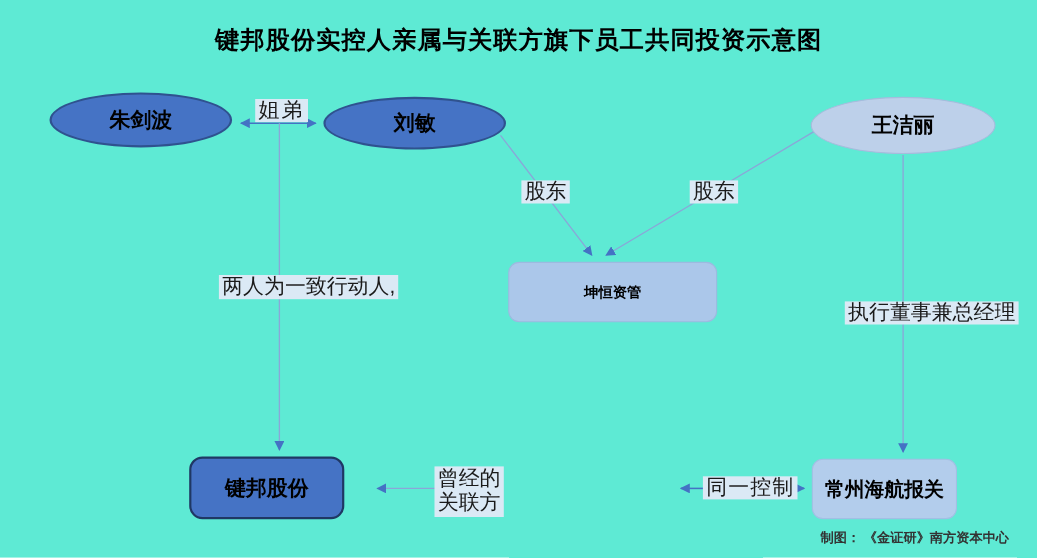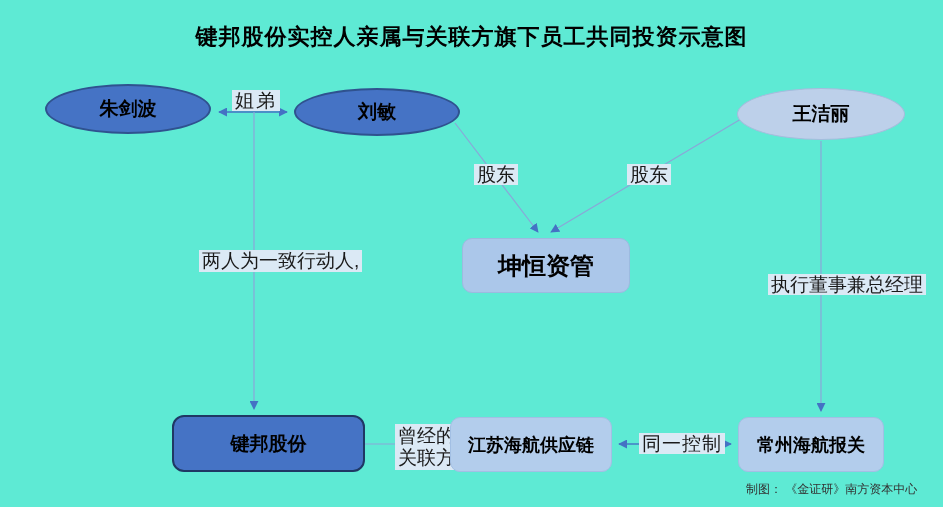--- a/index.html
+++ b/index.html
@@ -12,37 +12,37 @@
     font-size:22px;font-weight:bold;color:#000;letter-spacing:1px;
   }
   svg.edges{position:absolute;left:0;top:0;pointer-events:none;}
   .node{
     position:absolute;display:flex;align-items:center;justify-content:center;
     font-weight:bold;color:#000;box-sizing:border-box;text-align:left;font-family:Liberation Serif, serif;
   }
   .n-zhu{left:45px;top:84px;width:166px;height:50px;background:#4573C5;border:2px solid #2F528F;border-radius:50%;font-size:19px;}
   .n-liu{left:294px;top:88px;width:166px;height:48px;background:#4573C5;border:2px solid #2F528F;border-radius:50%;font-size:19px;}
   .n-wang{left:737px;top:88px;width:168px;height:52px;background:#BDD0EA;border:1px solid #A6BCDD;border-radius:50%;font-size:19px;}
-  .n-kun{left:462px;top:238px;width:168px;height:55px;background:#ABC7EA;border:1px solid #9CBAE0;border-radius:10px;font-size:24px;}
-  .n-jianbang{left:172px;top:415px;width:193px;height:57px;background:#4573C5;border:2px solid #1F3864;border-radius:12px;font-size:19px;}
+  .n-kun{left:462px;top:238px;width:190px;height:55px;background:#ABC7EA;border:1px solid #9CBAE0;border-radius:10px;font-size:13px;}
+  .n-jianbang{left:172px;top:415px;width:141px;height:57px;background:#4573C5;border:2px solid #1F3864;border-radius:12px;font-size:19px;}
   .n-jiangsu{left:450px;top:417px;width:162px;height:55px;background:#B3CDEC;border:1px solid #A2BFE4;border-radius:10px;font-size:18px;}
-  .n-changzhou{left:738px;top:417px;width:146px;height:55px;background:#B3CDEC;border:1px solid #A2BFE4;border-radius:10px;font-size:18px;}
+  .n-changzhou{left:738px;top:417px;width:132px;height:55px;background:#B3CDEC;border:1px solid #A2BFE4;border-radius:10px;font-size:18px;}
   .elabel{
     position:absolute;font-size:19px;color:#1a1a1a;background:#DBE9F5;
     padding:1px 3px;line-height:19px;white-space:nowrap;
   }
   .l-sibling{left:232px;top:90px;letter-spacing:2px;}
   .l-sh-left{left:474px;top:164px;}
   .l-sh-right{left:627px;top:164px;}
   .l-concert{left:199px;top:250px;line-height:20px;}
   .l-exec{left:768px;top:274px;}
   .l-same{left:639px;top:433px;letter-spacing:1px;text-align:center;}
   .l-former{left:367px;top:424px;line-height:22px;margin-left:28px;}
   .elabel .row{display:block;}
-  .credit{position:absolute;top:481px;left:746px;font-size:12px;color:#333;}
+  .credit{position:absolute;top:481px;left:746px;font-size:12px;color:#333;font-weight:bold;}
 </style>
 </head>
 <body>
 
 <div class="canvas">
 
   <div class="title">键邦股份实控人亲属与关联方旗下员工共同投资示意图</div>
 
   <svg class="edges" width="943" height="507" xmlns="http://www.w3.org/2000/svg">
     <defs>
@@ -71,18 +71,17 @@
   <div class="elabel l-former">
     <span class="row">曾经的</span>
     <span class="row">关联方</span>
   </div>
 
   <div class="node n-zhu">朱剑波</div>
   <div class="node n-wang">王洁丽</div>
   <div class="node n-liu">刘敏</div>
   <div class="node n-kun">坤恒资管</div>
   <div class="node n-jianbang">键邦股份</div>
-  <div class="node n-jiangsu">江苏海航供应链</div>
   <div class="node n-changzhou">常州海航报关</div>
 
   <div class="credit">制图： 《金证研》南方资本中心</div>
 
 </div>
 
 </body></html>

